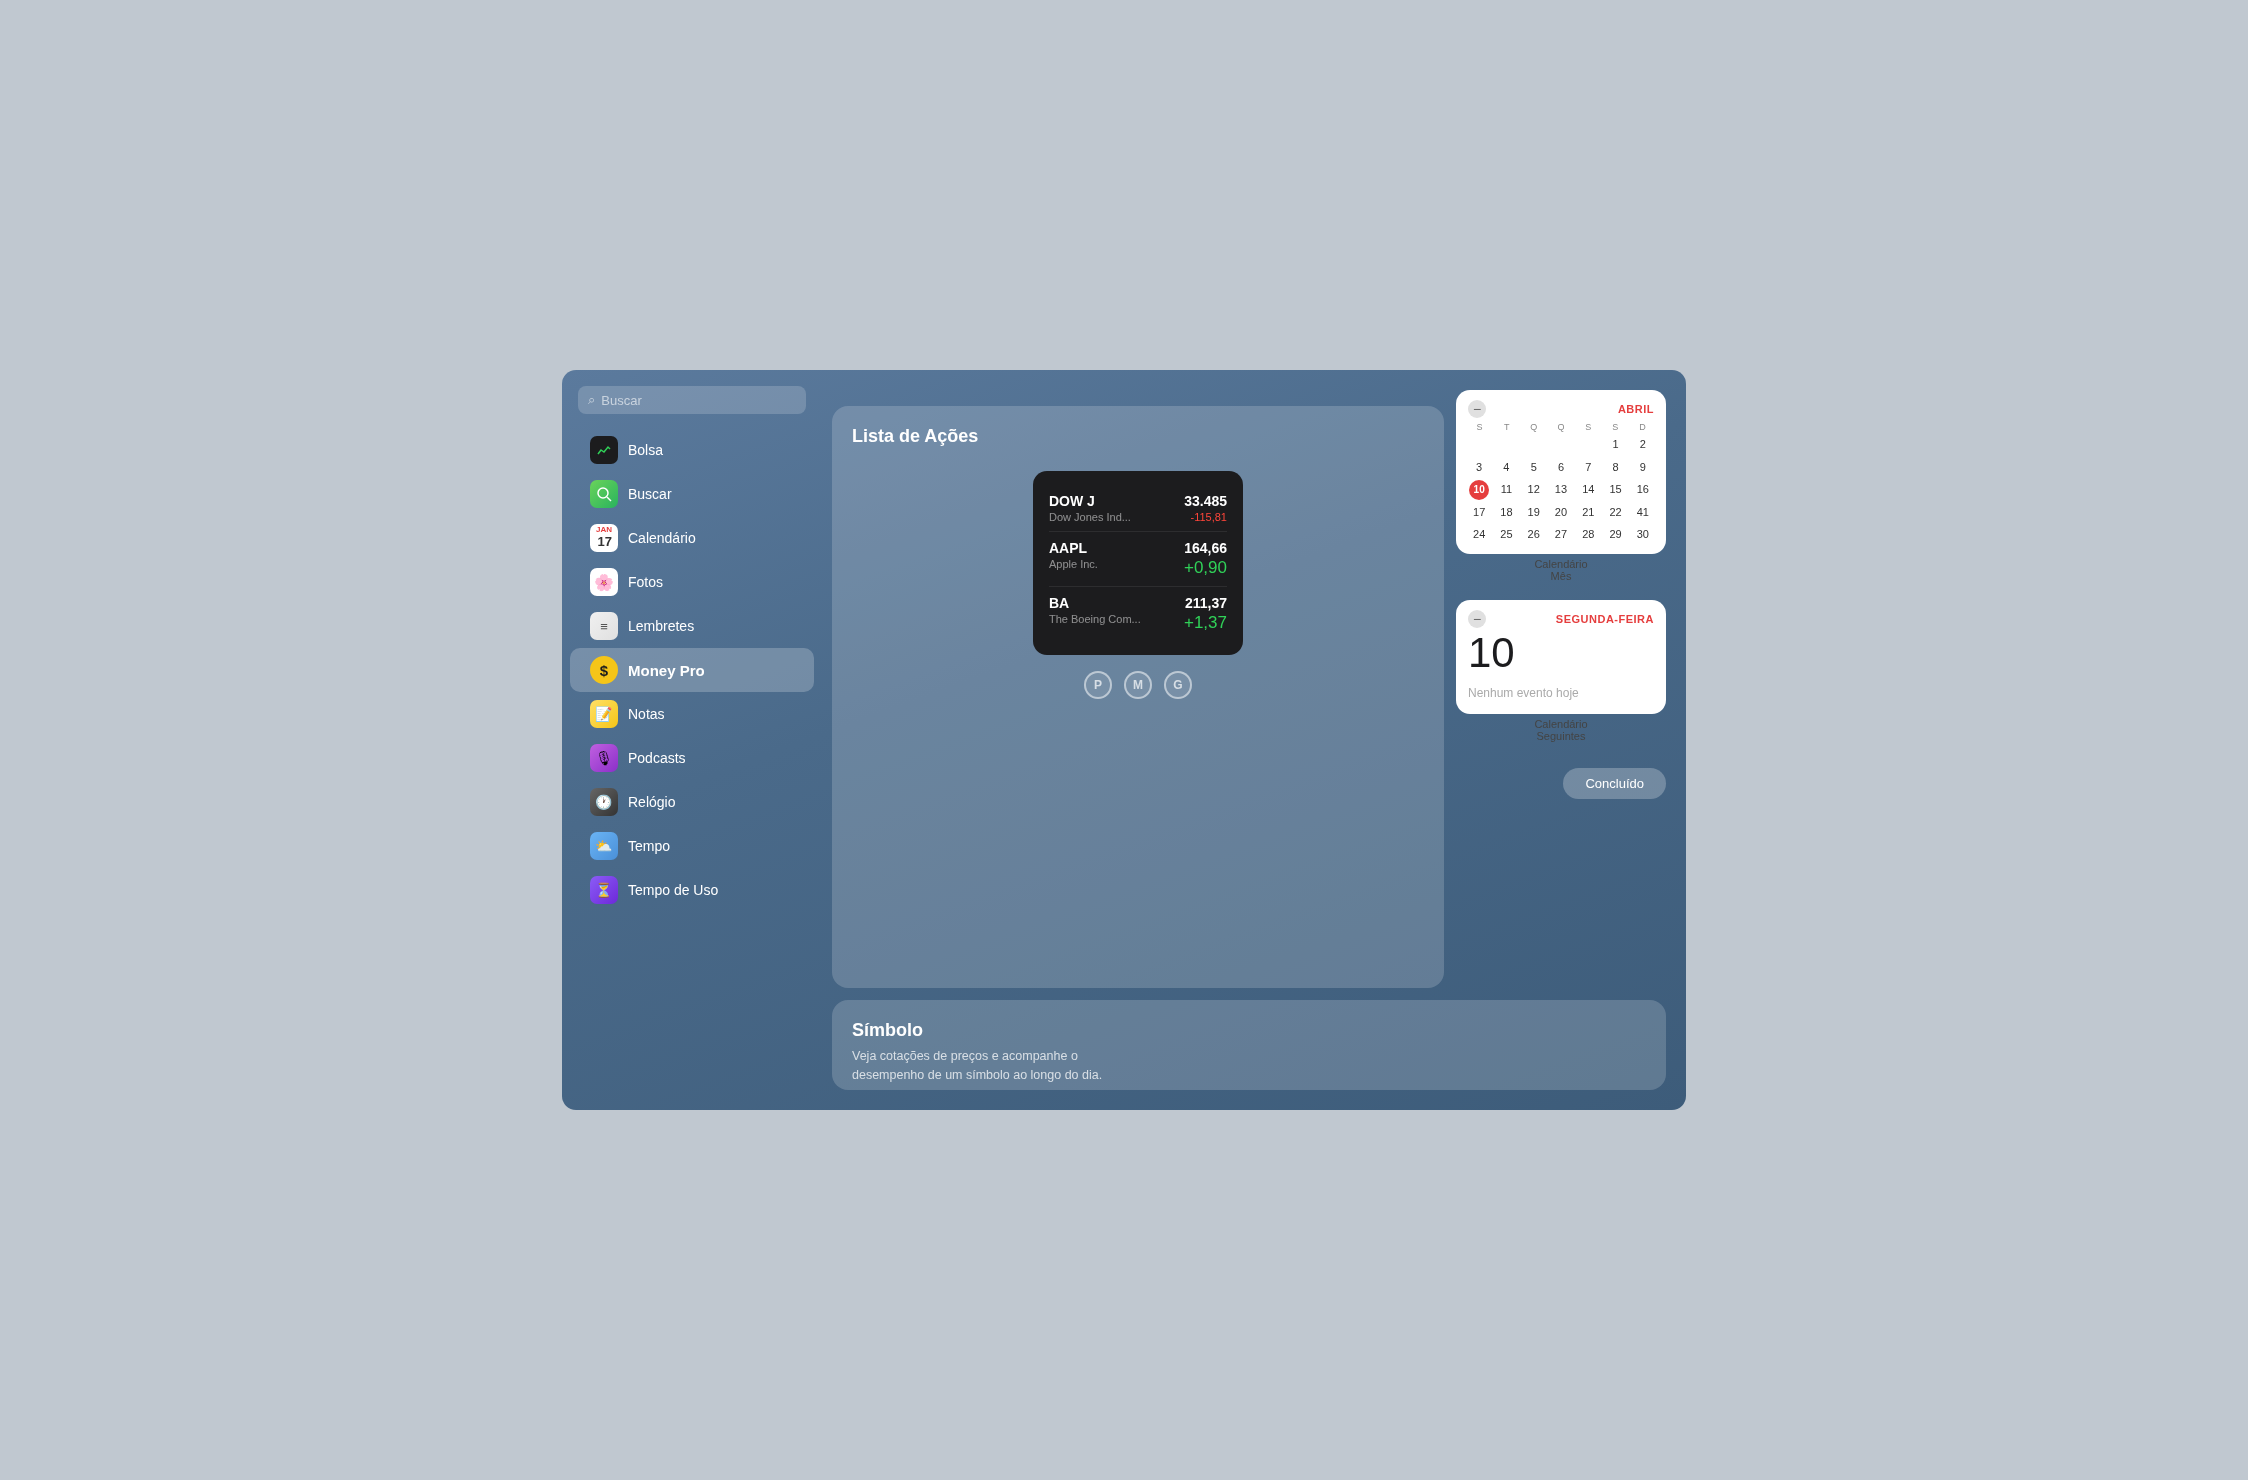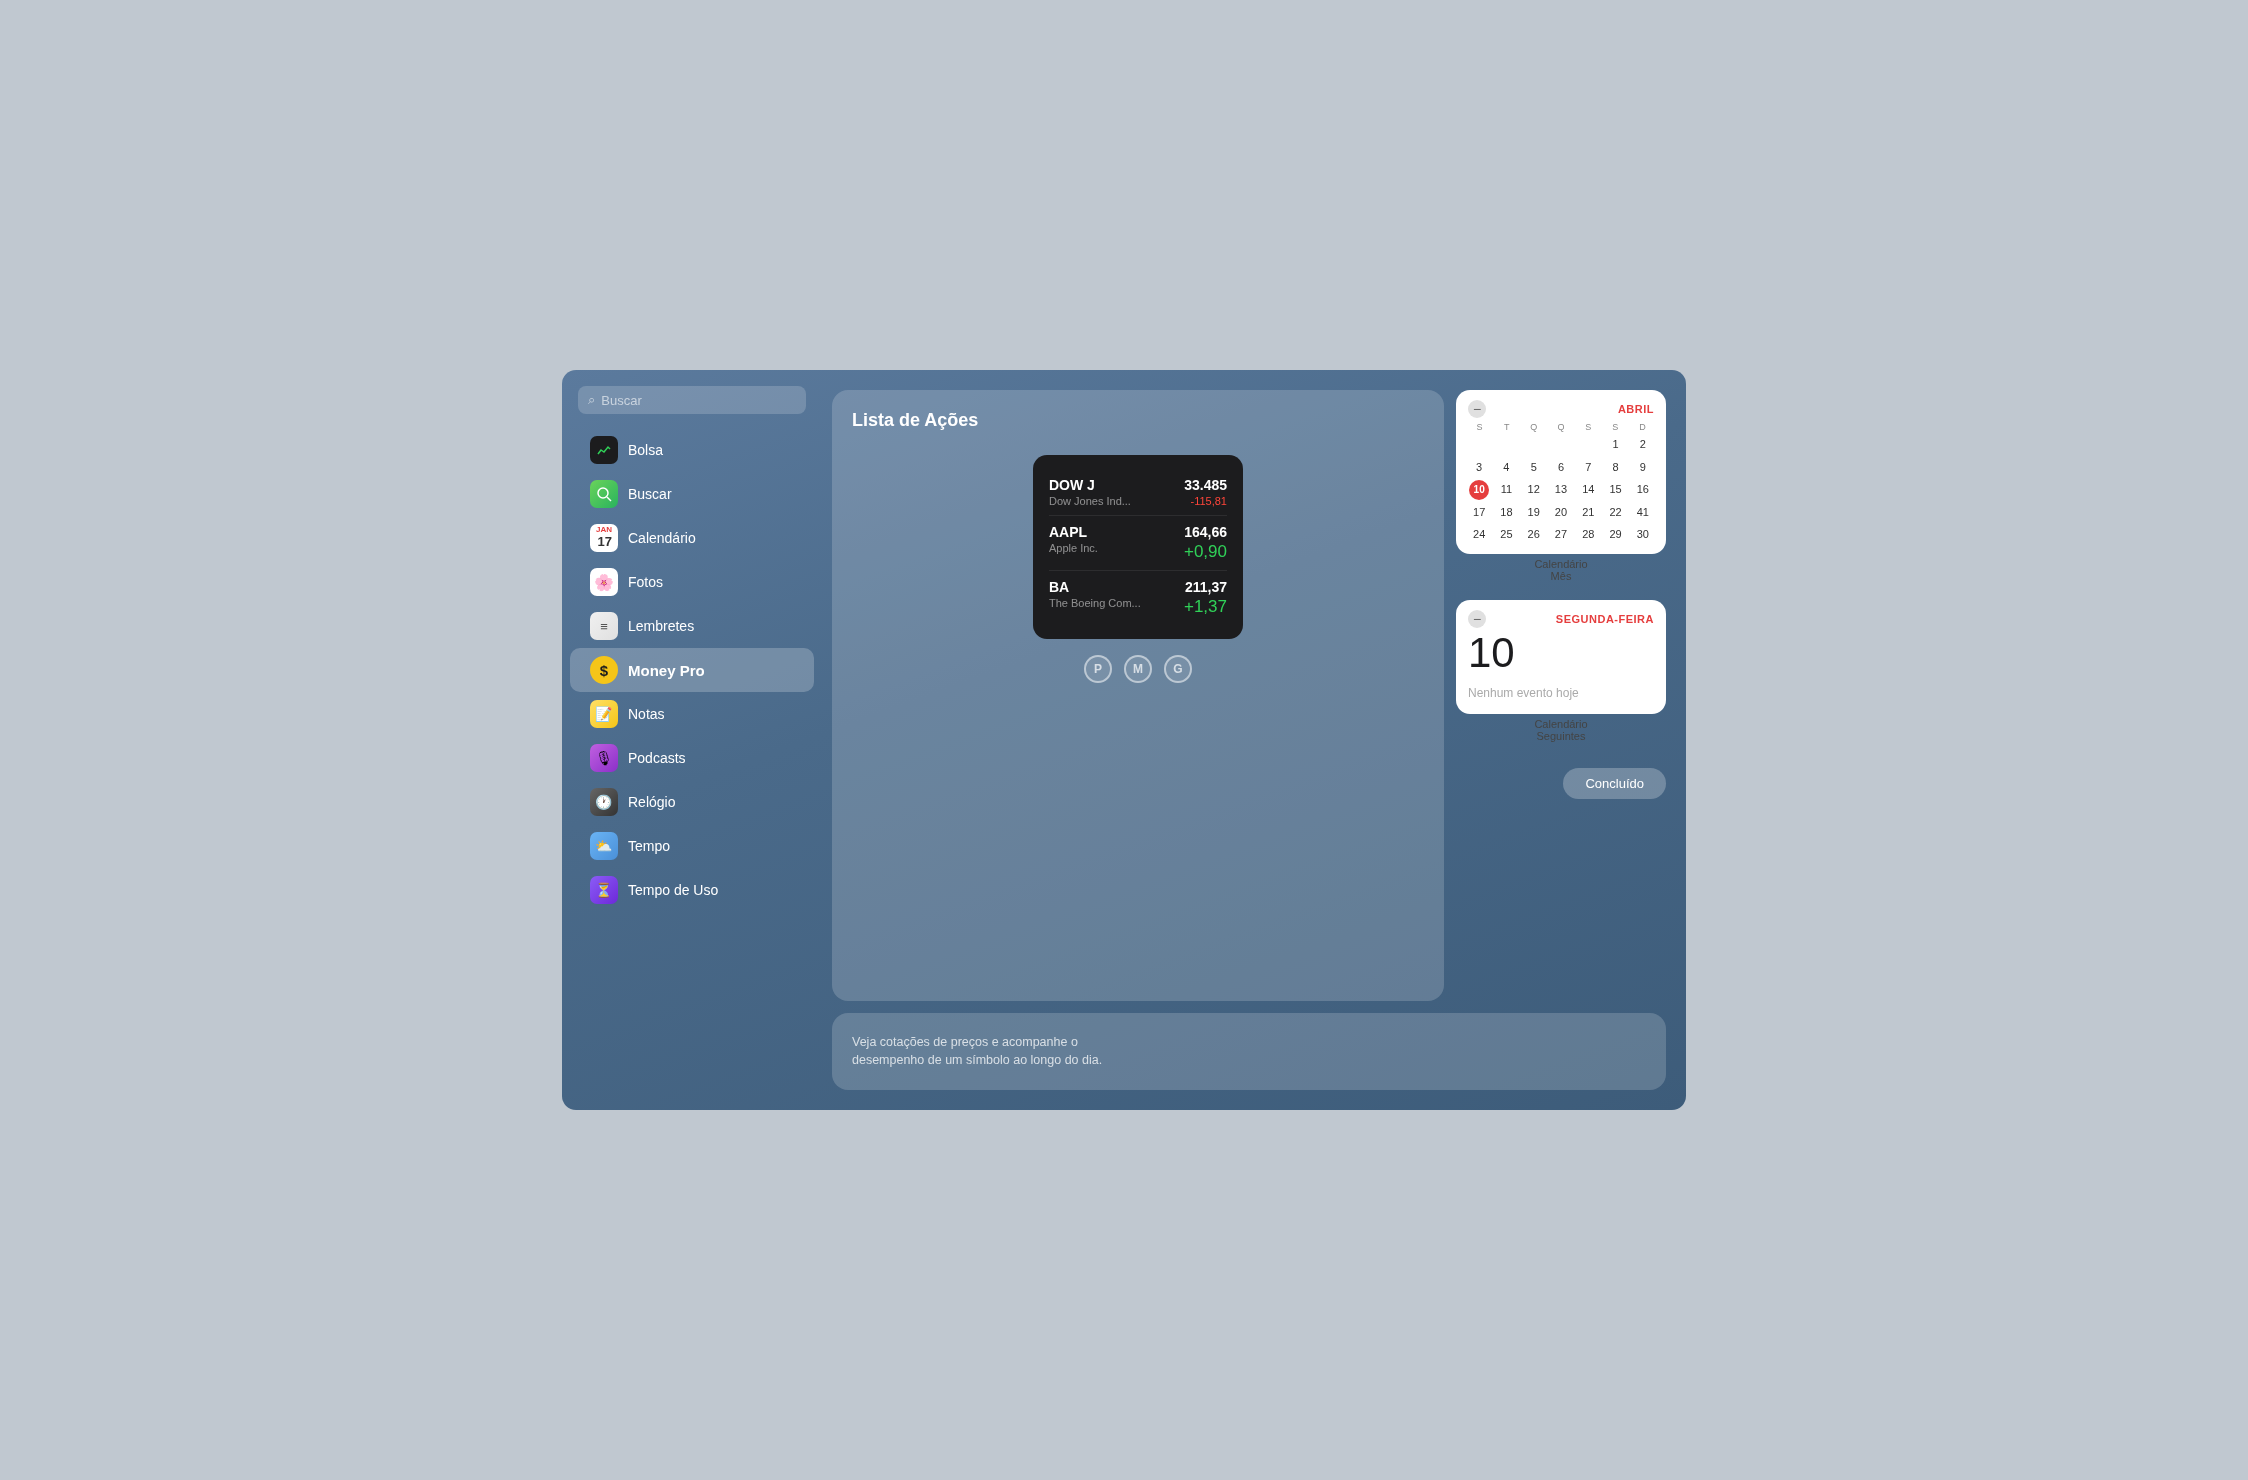--- a/index.html
+++ b/index.html
@@ -106,20 +106,21 @@
     .top-row {
       display: flex;
       gap: 12px;
       flex: 1;
     }
     .widget-card {
       background: rgba(255,255,255,0.18);
       border-radius: 16px;
       padding: 20px;
       position: relative;
+      margin-top: 16px;
     }
     .widget-card-large {
       flex: 1.5;
       display: flex;
       flex-direction: column;
     }
     .widget-title {
       font-size: 18px;
       font-weight: 600;
       color: #ffffff;
@@ -532,16 +533,17 @@
         </div>
 
         <div style="display:flex;justify-content:flex-end;">
           <button class="concluded-btn">Concluído</button>
         </div>
       </div>
 
     </div>
 
     <div class="bottom-card" style="max-height:90px;">
+      <div class="widget-title">Símbolo</div>
       <div class="widget-desc">Veja cotações de preços e acompanhe o desempenho de um símbolo ao longo do dia.</div>
     </div>
   </div>
 </div>
 
 </body></html>

